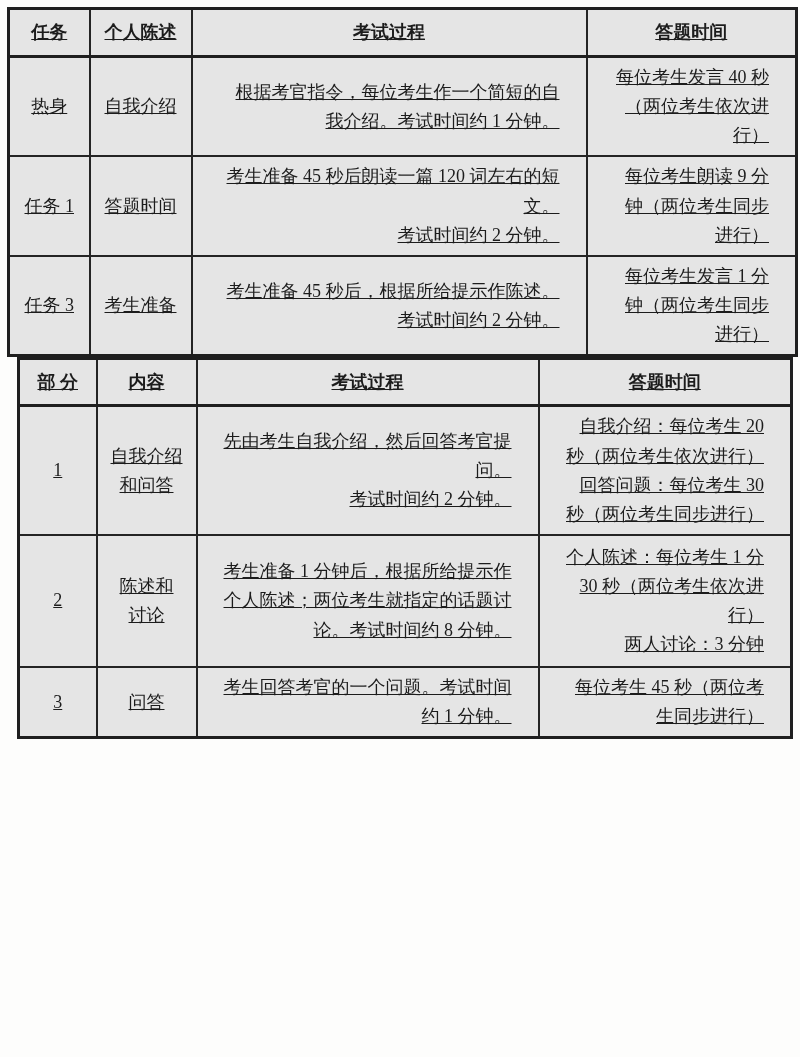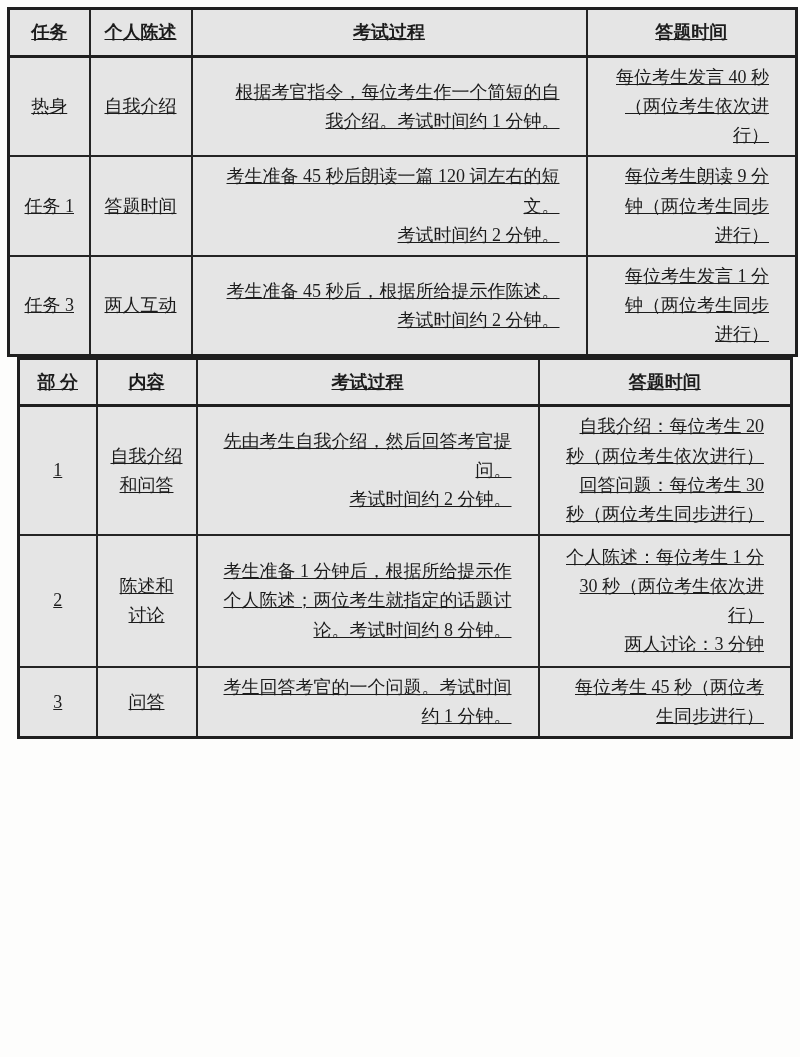--- a/index.html
+++ b/index.html
@@ -101,21 +101,21 @@
       </tr>
       <tr class="r1">
         <td class="c-center">任务 1</td>
         <td class="c-center">答题时间</td>
         <td class="c-left">考生准备 45 秒后朗读一篇 120 词左右的短文。
 考试时间约 2 分钟。</td>
         <td class="c-left">每位考生朗读 9 分钟（两位考生同步进行）</td>
       </tr>
       <tr class="r3">
         <td class="c-center">任务 3</td>
-        <td class="c-center">两人互动</td>
+        <td class="c-center">考生准备</td>
         <td class="c-left">考生准备 45 秒后，根据所给提示作陈述。
 考试时间约 2 分钟。</td>
         <td class="c-left">每位考生发言 1 分钟（两位考生同步进行）</td>
       </tr>
     </tbody>
   </table>
 
 
   <table class="exam-table t2">
     <colgroup>

